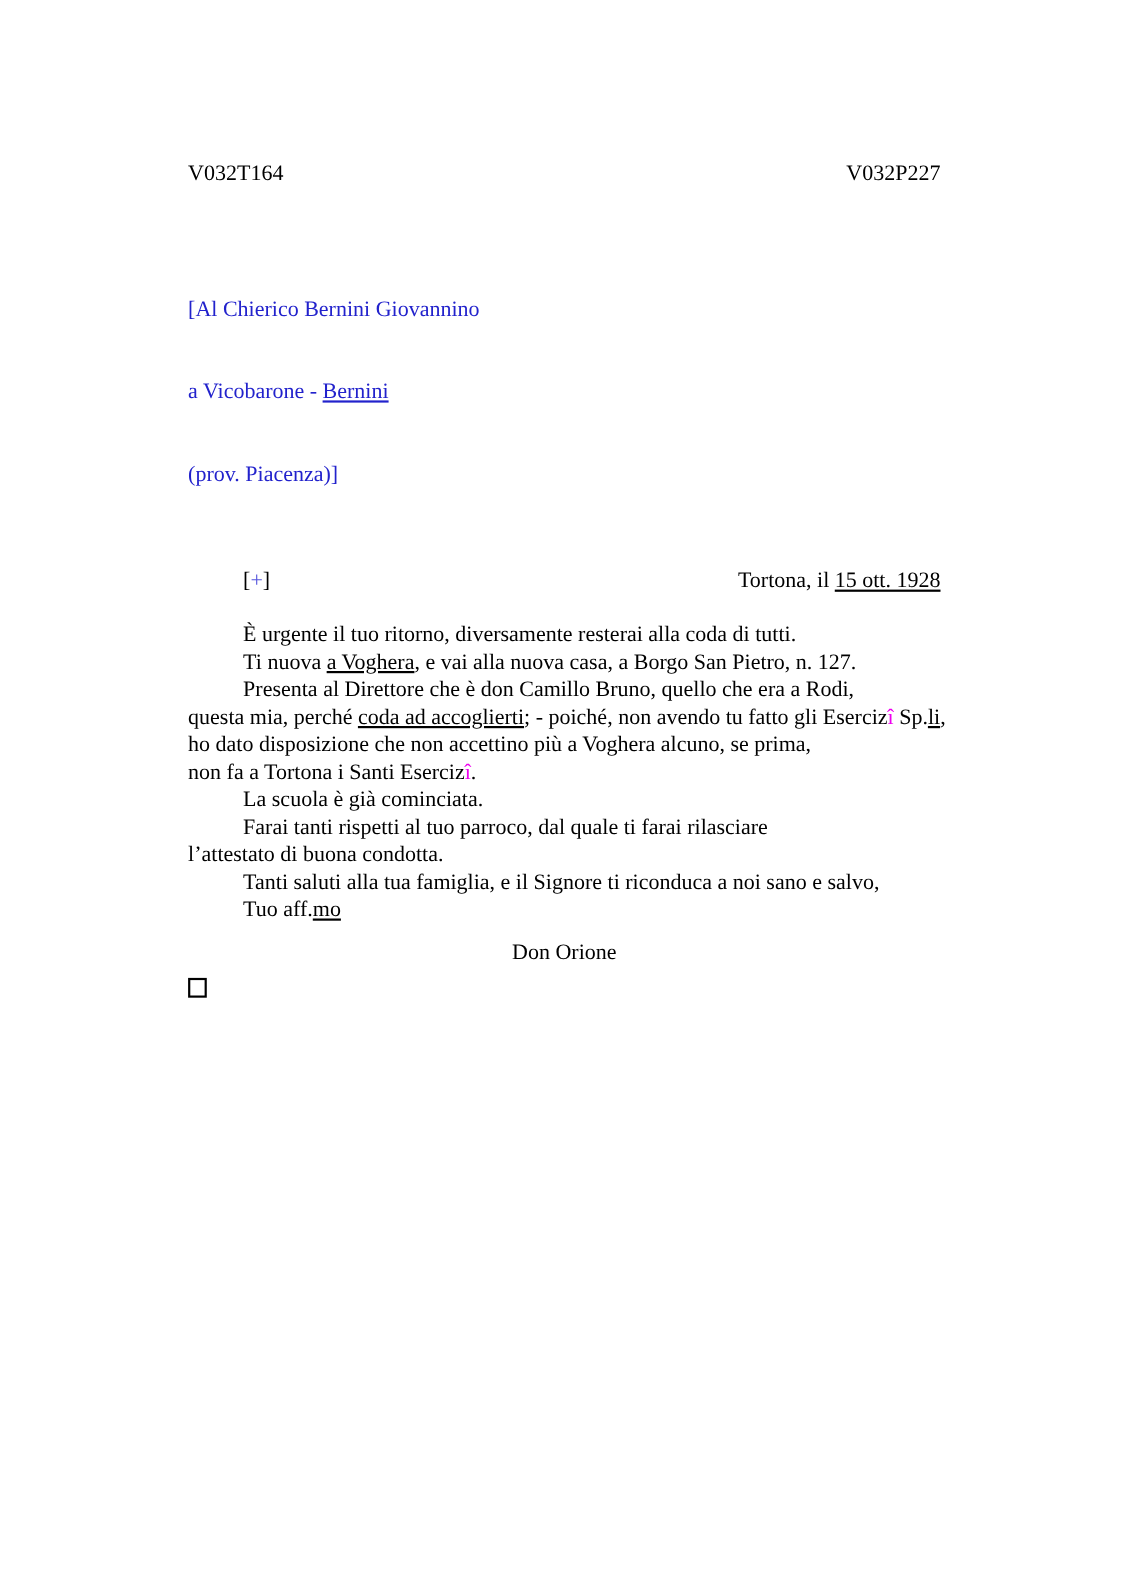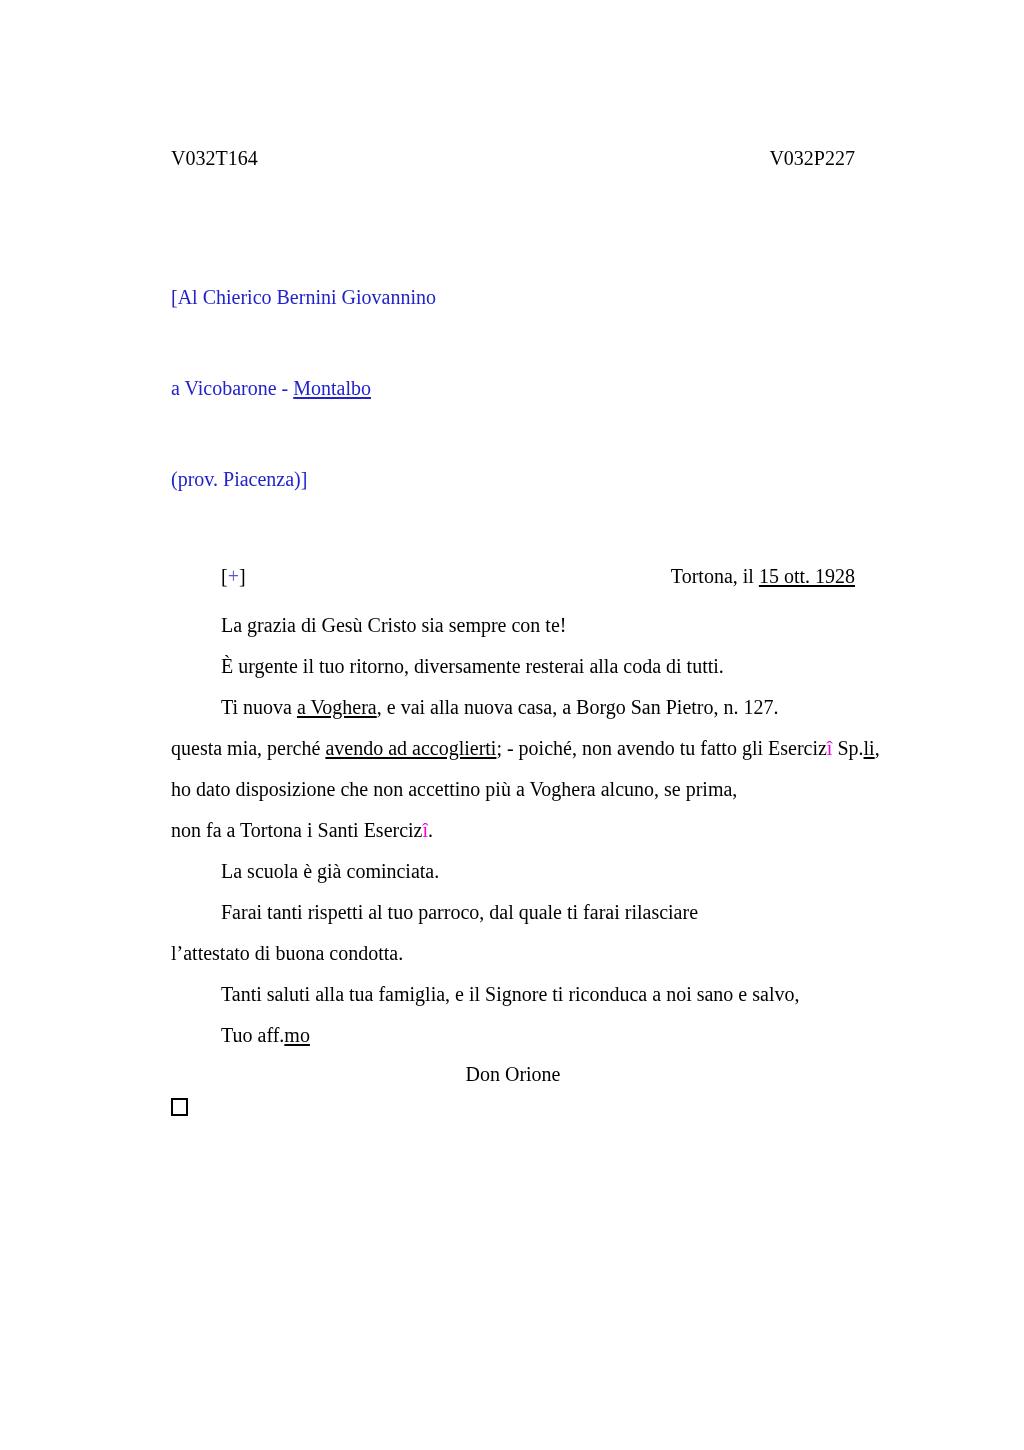--- a/index.html
+++ b/index.html
@@ -43,21 +43,21 @@
     white-space: pre;
   }
   .cross-mark { padding-left: 50px; }
   .plus { color: #5555dd; }
   .salutation {
     margin-top: 24px;
     padding-left: 50px;
     white-space: pre;
   }
   .body-block { margin-top: 24px; }
-  .line { white-space: pre; margin-top: 16px; }
+  .line { white-space: pre; }
   .ind { padding-left: 50px; }
   .u {
     text-decoration: underline;
     text-underline-offset: 2px;
   }
   .m { color: #ee00ee; }
   .signature-row {
     margin-top: 14px;
     text-align: center;
     white-space: pre;
@@ -73,32 +73,32 @@
 </style>
 </head>
 <body>
 
 <div class="page">
 
   <div class="header-row"><span>V032T164</span><span>V032P227</span></div>
 
   <div class="recipient">
     <div class="line"><span>[Al Chierico Bernini Giovannino</span></div>
-    <div class="line"><span>a Vicobarone - </span><span class="lk">Montalbo</span></div>
+    <div class="line"><span>a Vicobarone - </span><span class="lk">Bernini</span></div>
     <div class="line"><span>(prov. Piacenza)]</span></div>
   </div>
 
   <div class="dateline"><span class="cross-mark"><span>[</span><span class="plus">+</span><span>]</span></span><span><span>Tortona, il </span><span class="u">15 ott. 1928</span></span></div>
 
 
   <div class="body-block">
-    <div class="line ind"><span>La grazia di Gesù Cristo sia sempre con te!</span></div>
     <div class="line ind"><span>È urgente il tuo ritorno, diversamente resterai alla coda di tutti.</span></div>
     <div class="line ind"><span>Ti nuova </span><span class="u">a Voghera</span><span>, e vai alla nuova casa, a Borgo San Pietro, n. 127.</span></div>
-    <div class="line"><span>questa mia, perché </span><span class="u">avendo ad accoglierti</span><span>; - poiché, non avendo tu fatto gli Eserciz</span><span class="m">î</span><span> Sp.</span><span class="u">li</span><span>,</span></div>
+    <div class="line ind"><span>Presenta al Direttore che è don Camillo Bruno, quello che era a Rodi,</span></div>
+    <div class="line"><span>questa mia, perché </span><span class="u">coda ad accoglierti</span><span>; - poiché, non avendo tu fatto gli Eserciz</span><span class="m">î</span><span> Sp.</span><span class="u">li</span><span>,</span></div>
     <div class="line"><span>ho dato disposizione che non accettino più a Voghera alcuno, se prima,</span></div>
     <div class="line"><span>non fa a Tortona i Santi Eserciz</span><span class="m">î</span><span>.</span></div>
     <div class="line ind"><span>La scuola è già cominciata.</span></div>
     <div class="line ind"><span>Farai tanti rispetti al tuo parroco, dal quale ti farai rilasciare</span></div>
     <div class="line"><span>l’attestato di buona condotta.</span></div>
     <div class="line ind"><span>Tanti saluti alla tua famiglia, e il Signore ti riconduca a noi sano e salvo,</span></div>
     <div class="line ind"><span>Tuo aff.</span><span class="u">mo</span></div>
   </div>
 
   <div class="signature-row"><span>Don Orione</span></div>

